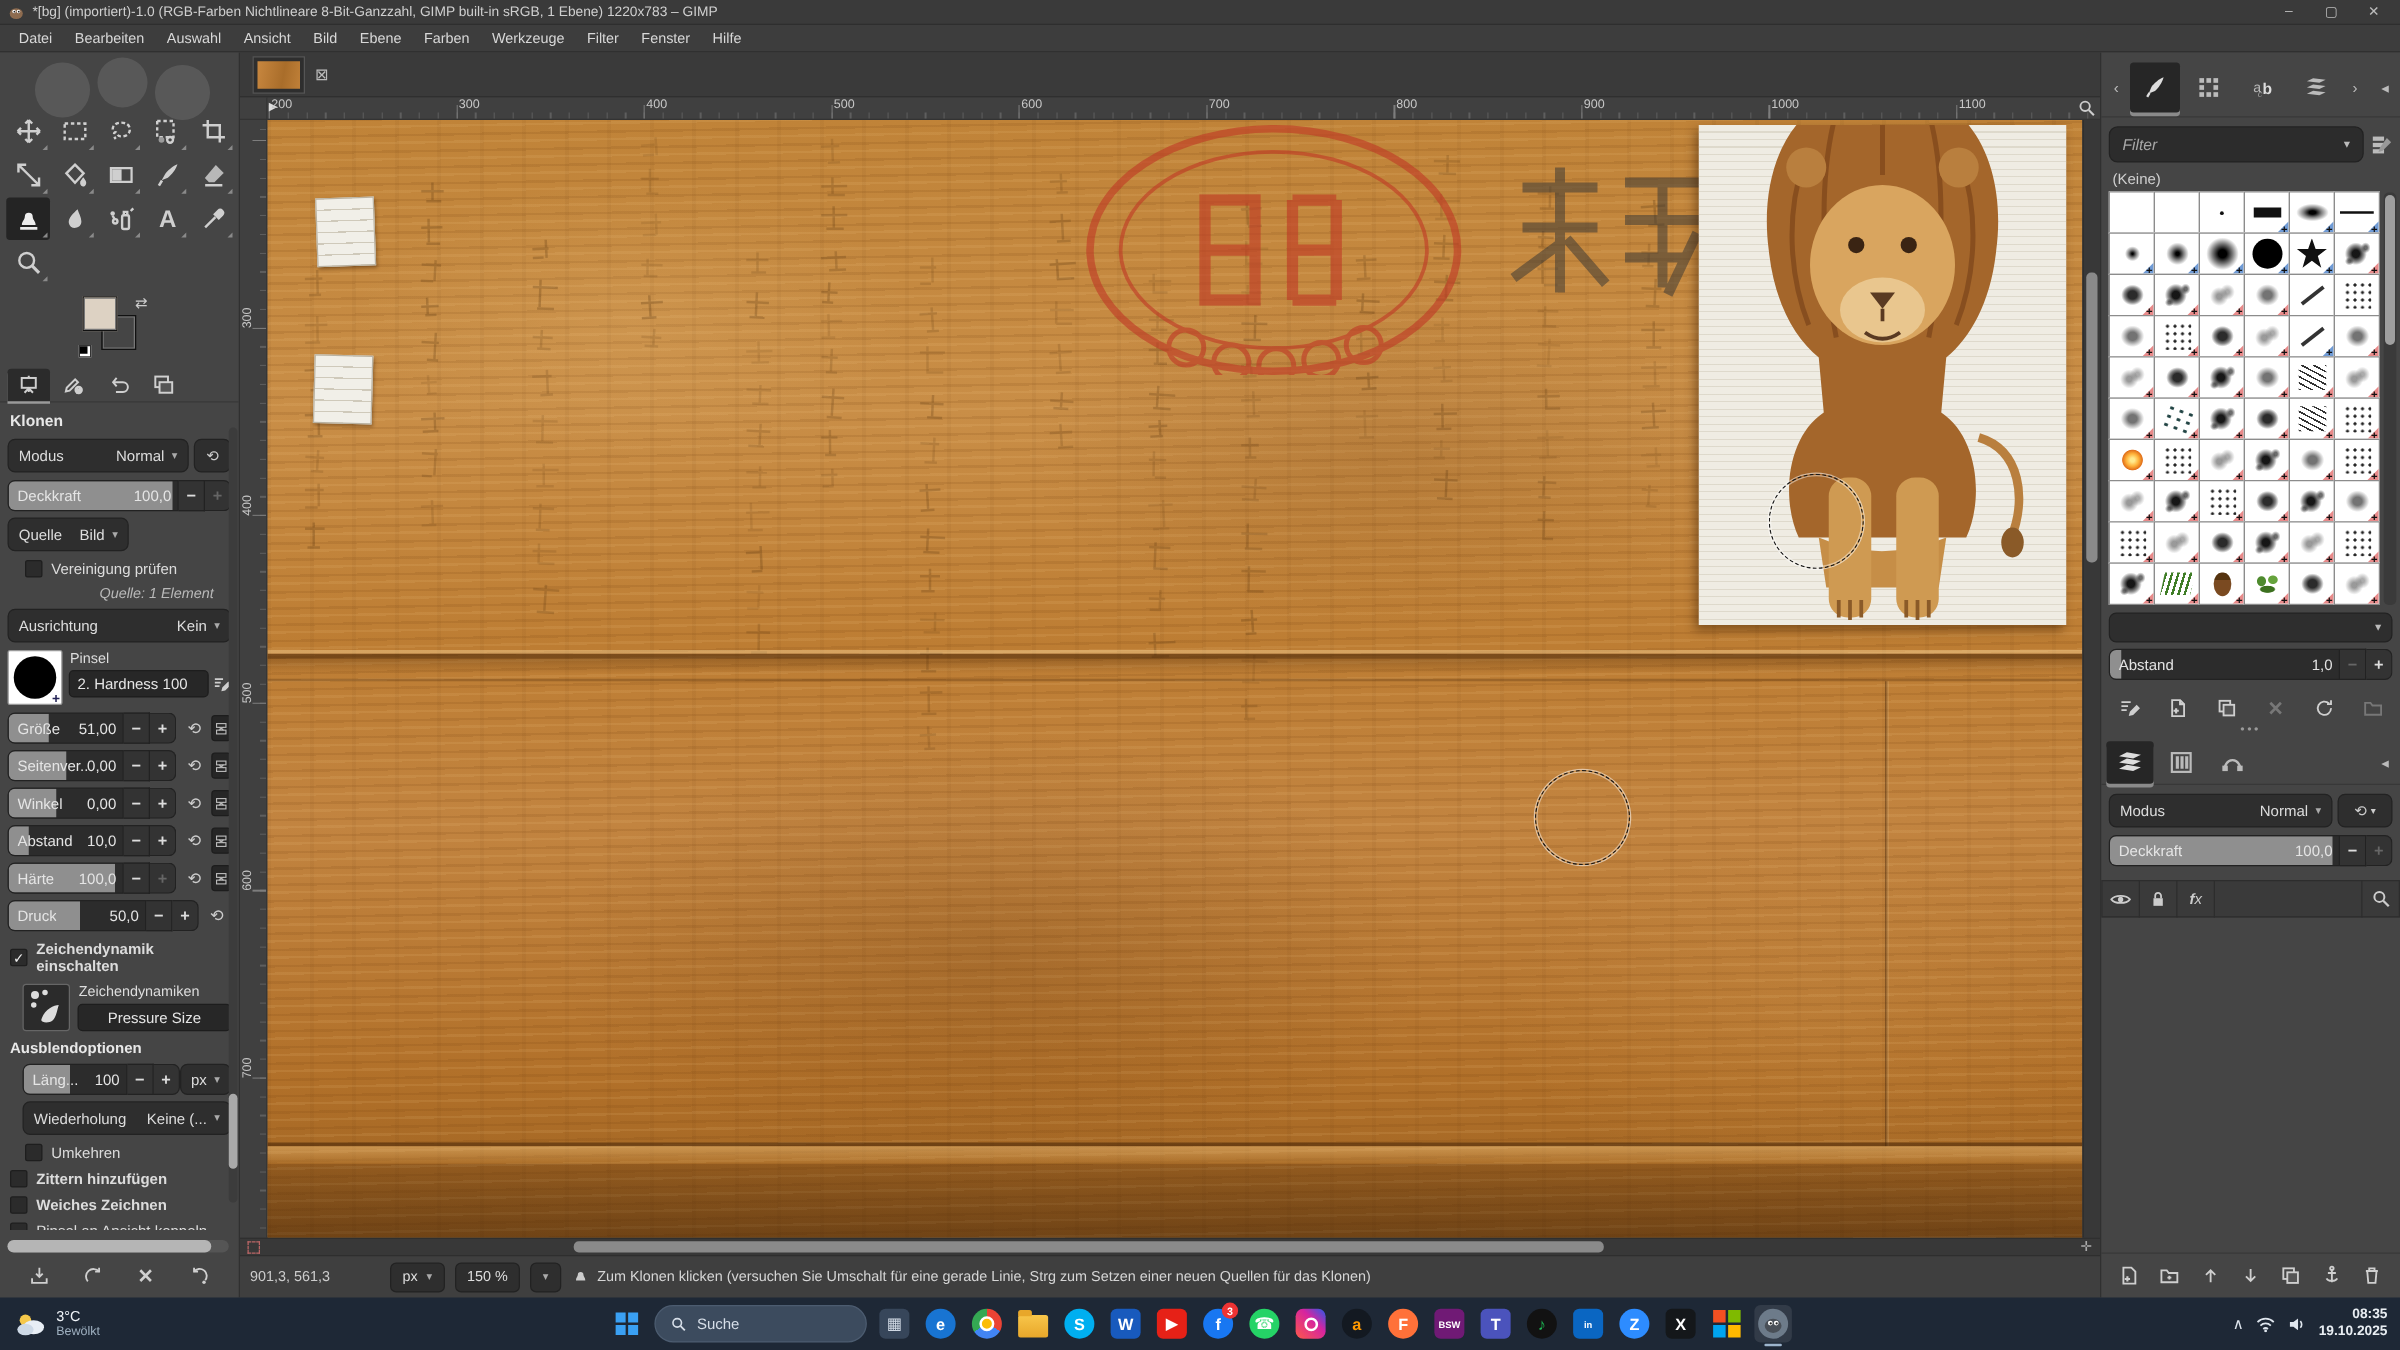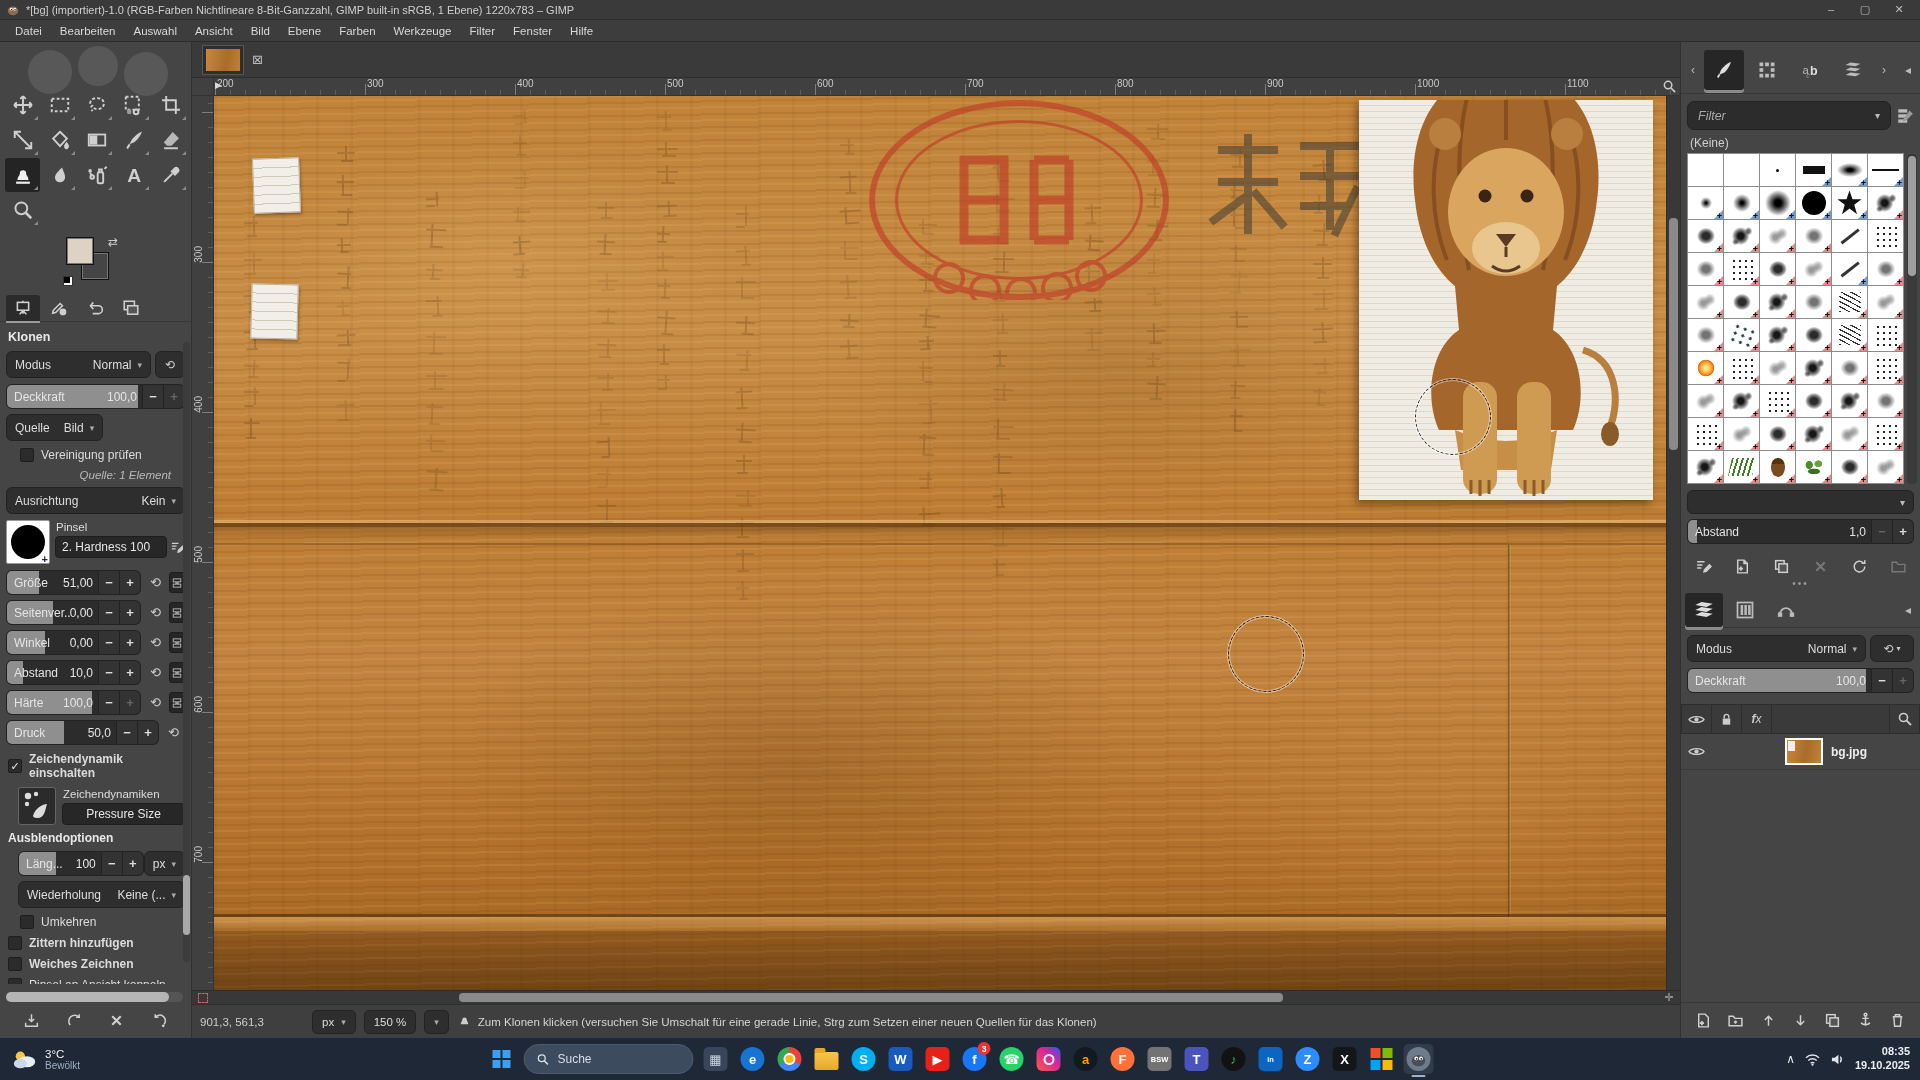--- a/index.html
+++ b/index.html
@@ -1441,32 +1441,20 @@
       <div class="hb">
           <span style="font-style:italic;font-size:12px;color:#ccc"><b>f</b>x</span>
         </div>
       <div class="hb" style="margin-left:auto;border-left:1px solid #2d2d2d;border-right:none">
         <svg width="16" height="16" viewBox="0 0 16 16">
             <circle cx="6.5" cy="6.5" r="4" fill="none" stroke="#ccc" stroke-width="1.6"></circle>
             <path d="M9.6 9.6L14 14" stroke="#ccc" stroke-width="1.8"></path>
           </svg>
       </div>
     </div>
-    <div class="layerrow">
-      <div class="eyec">
-        <svg width="17" height="17" viewBox="0 0 16 16">
-            <path d="M1 8c2.6-3.6 11.4-3.6 14 0-2.6 3.6-11.4 3.6-14 0z" fill="none" stroke="#ccc" stroke-width="1.3"></path>
-            <circle cx="8" cy="8" r="2" fill="#ccc"></circle>
-          </svg>
-      </div>
-      <div class="lthumb">
-          <i></i>
-        </div>
-      <span class="lname">bg.jpg</span>
-    </div>
     <div class="rfoot" id="rfoot">
         <div class="fb">
           <span style="display: flex;">
             <svg viewBox="0 0 16 16" fill="none" stroke="#cfcfcf" stroke-width="1.4" width="17" height="17">
               <path d="M3.5 2h6l3 3v9h-9z"></path>
               <path d="M6.5 8.5v4M4.5 10.5h4" stroke-width="1.6"></path>
             </svg>
           </span>
         </div>
         <div class="fb">
@@ -1579,21 +1567,21 @@
           <i></i>
         </div>
       </div>
       <div class="ticon">
         <div class="ic" style="background: rgb(19, 25, 33); color: rgb(255, 153, 0);">a</div>
       </div>
       <div class="ticon">
         <div class="ic" style="background: rgb(255, 113, 57); color: rgb(255, 255, 255);">F</div>
       </div>
       <div class="ticon">
-        <div class="ic sq" style="background: #737373; color: rgb(255, 255, 255); font-size: 7.5px;">BSW</div>
+        <div class="ic sq" style="background: #701a75; color: rgb(255, 255, 255); font-size: 7.5px;">BSW</div>
       </div>
       <div class="ticon">
         <div class="ic sq" style="background: rgb(75, 83, 188); color: rgb(255, 255, 255);">T</div>
       </div>
       <div class="ticon">
         <div class="ic" style="background: rgb(18, 18, 18); color: rgb(29, 185, 84);">♪</div>
       </div>
       <div class="ticon">
         <div class="ic sq" style="background: rgb(10, 102, 194); color: rgb(255, 255, 255); font-size: 7.5px;">in</div>
       </div>

